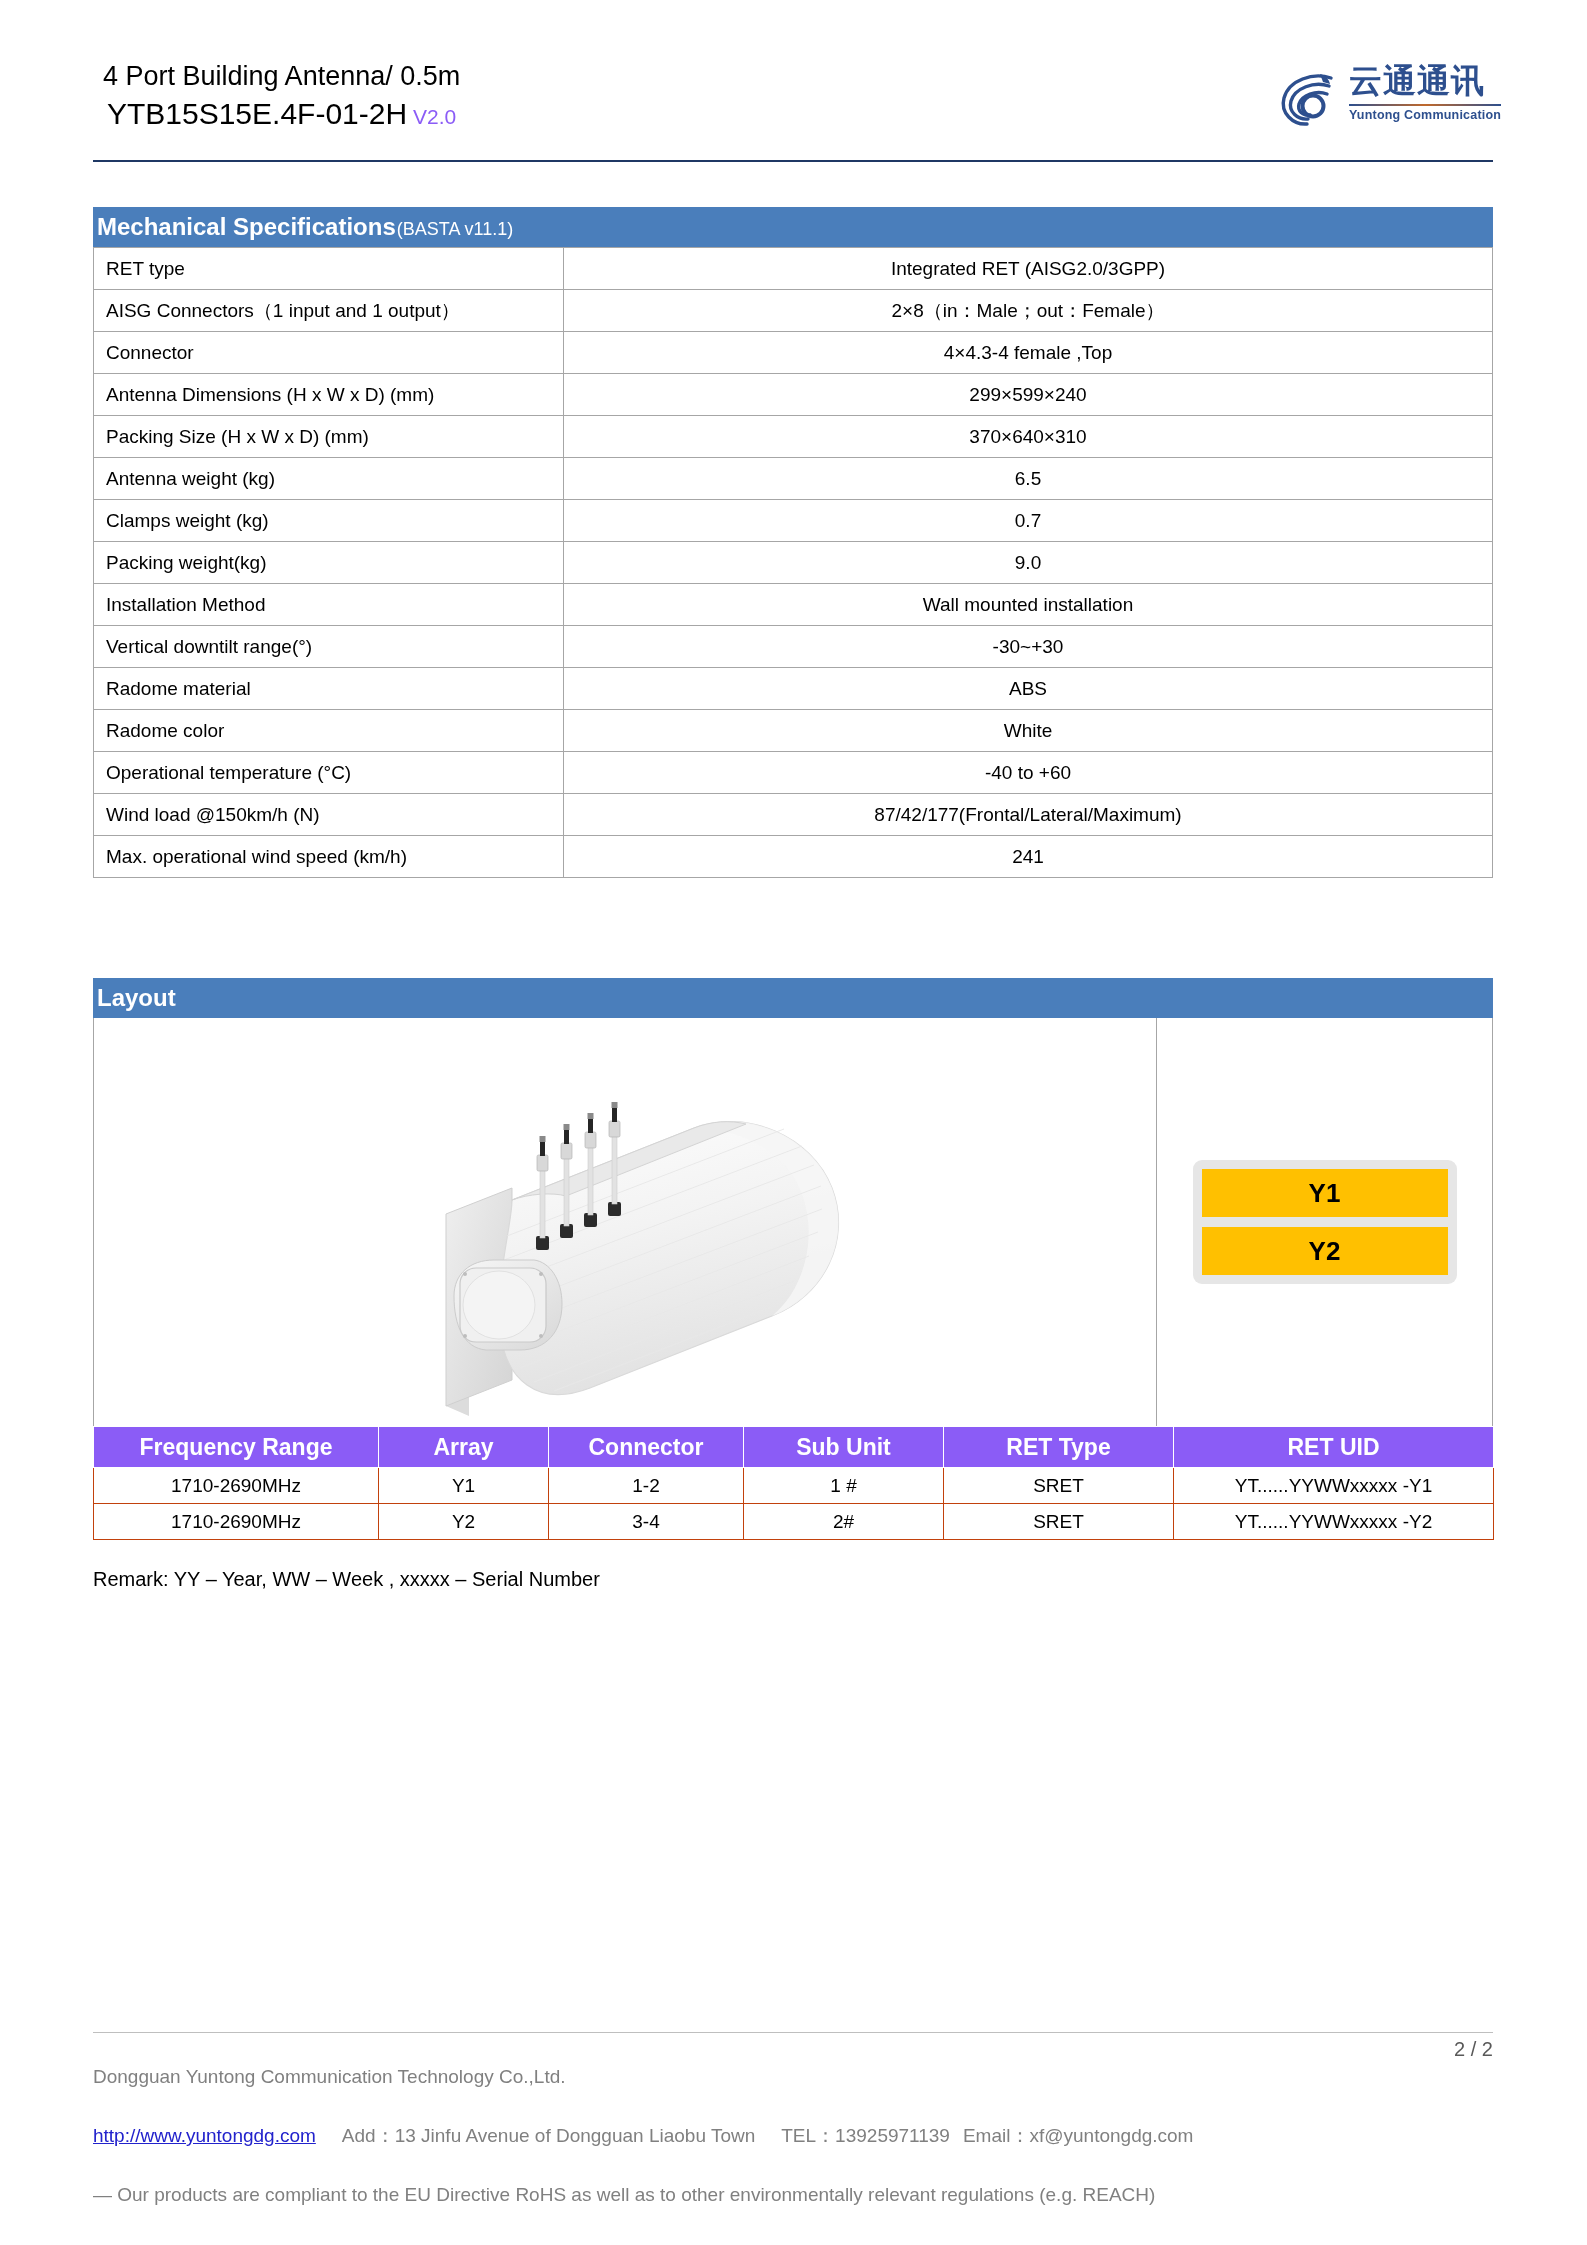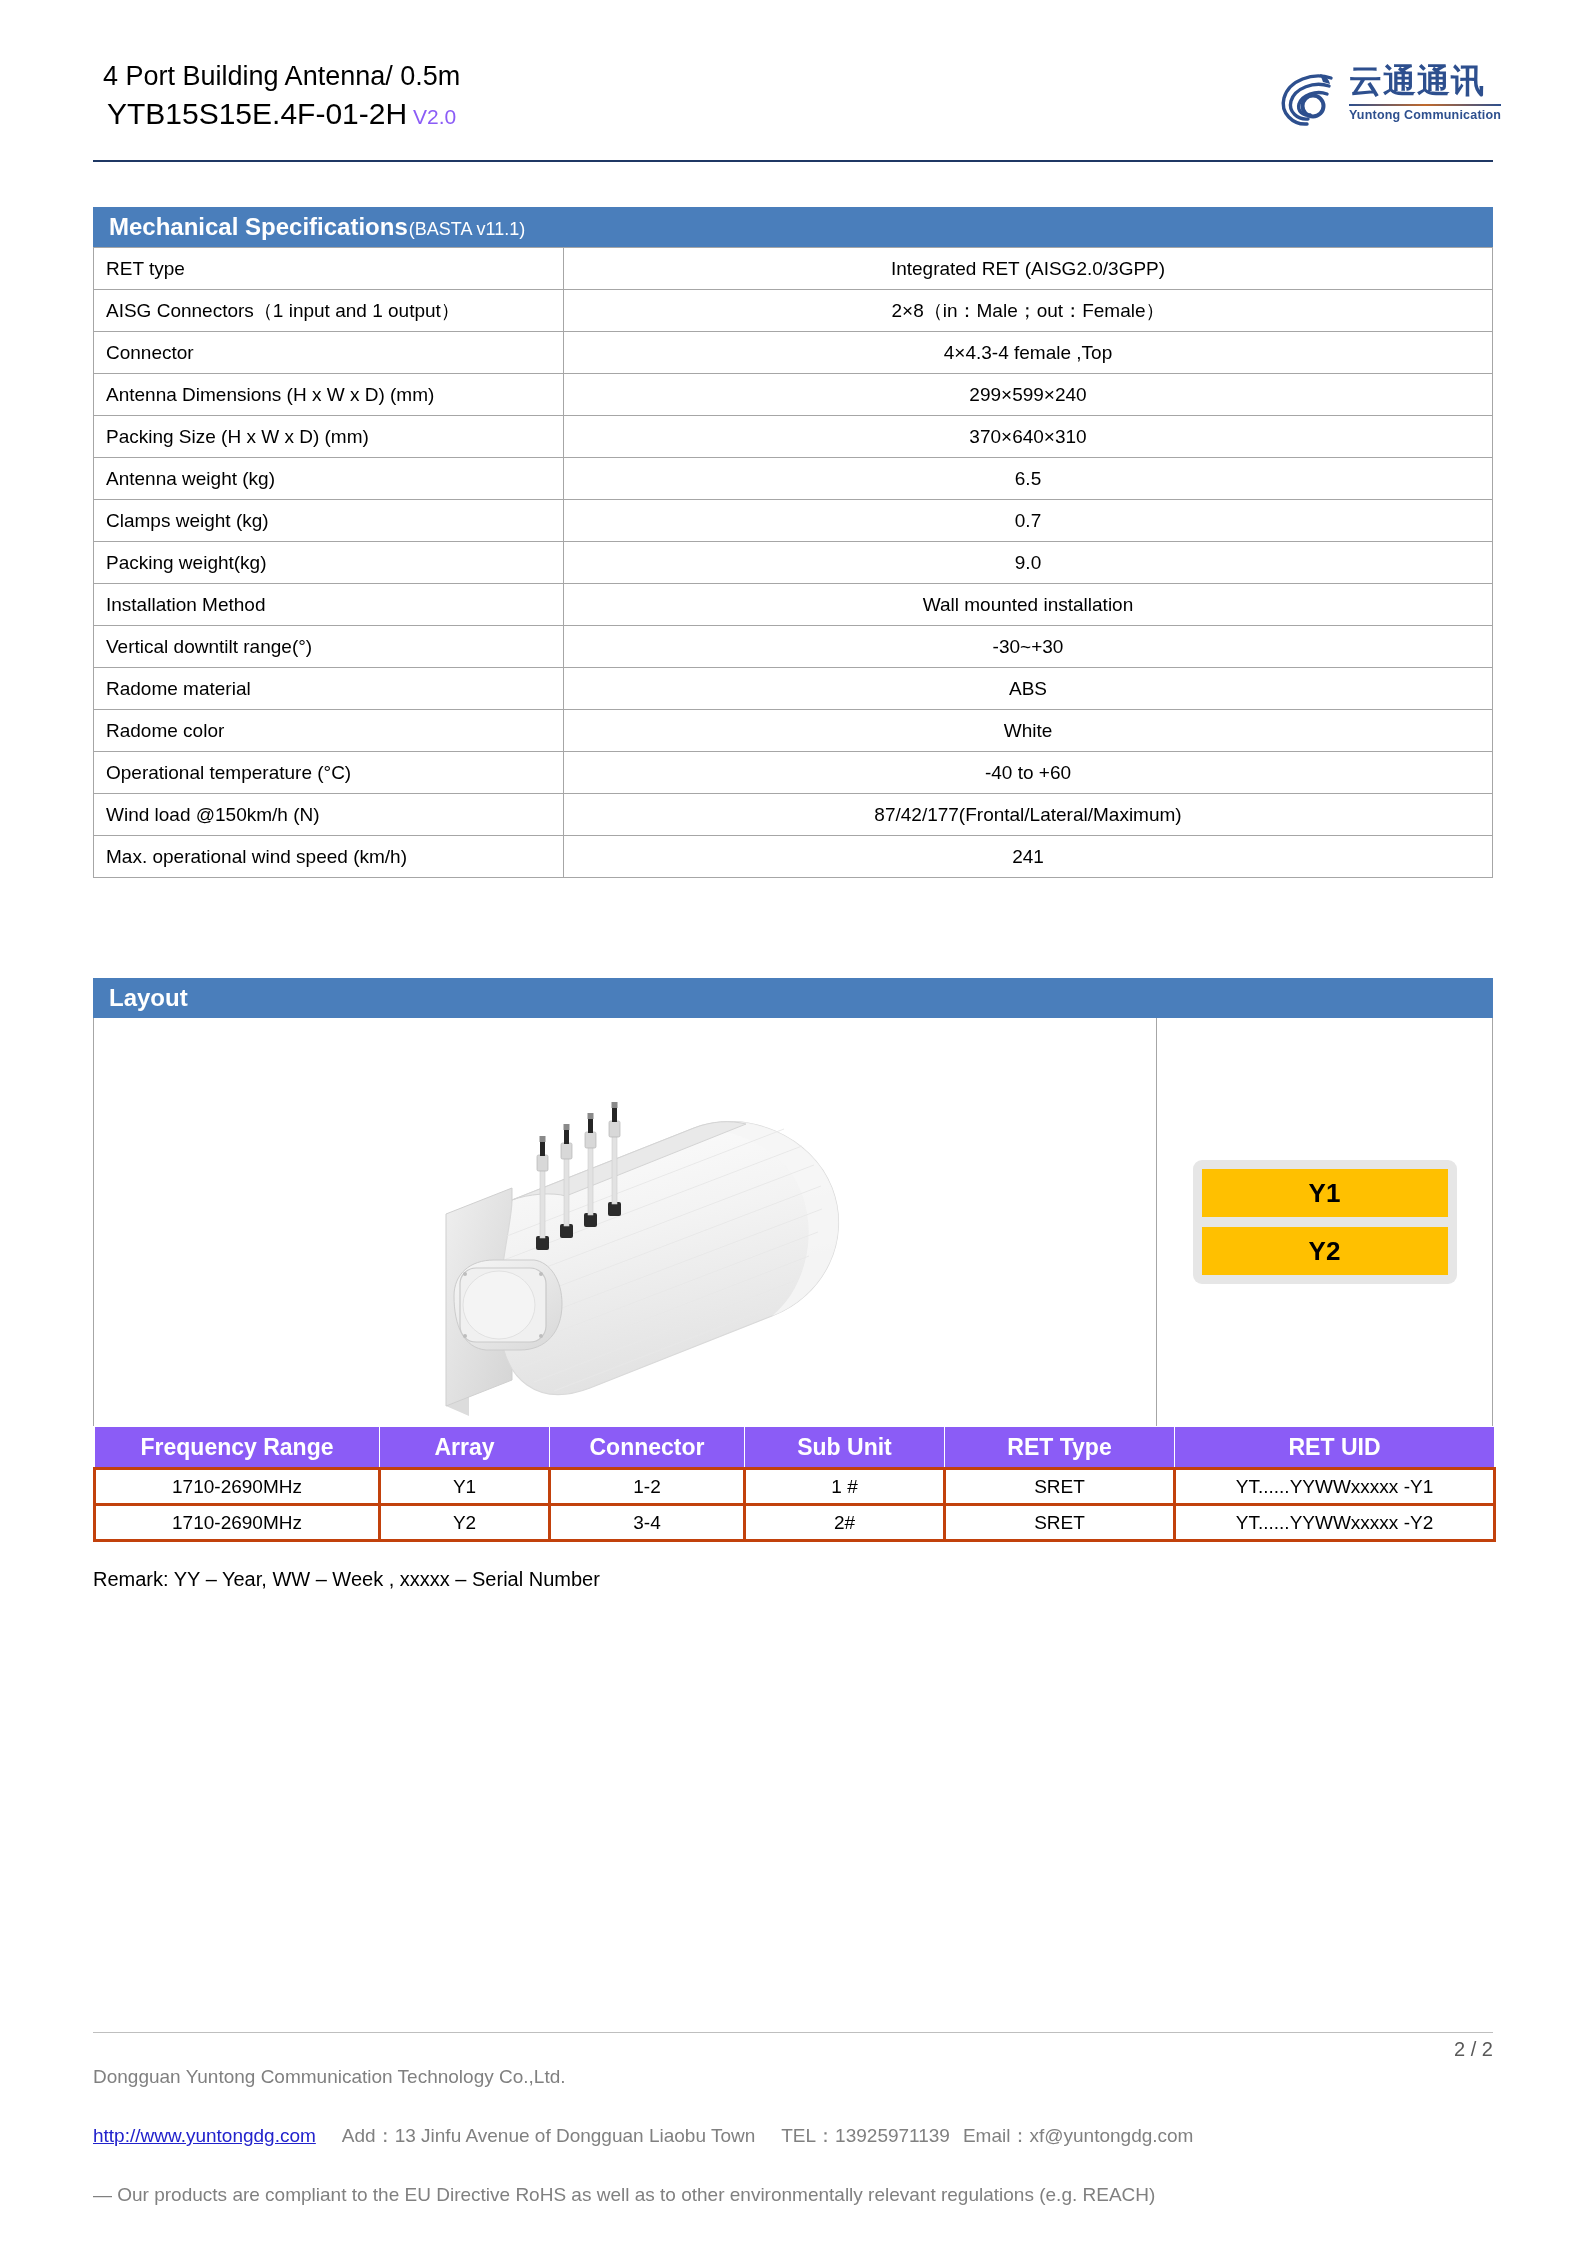--- a/index.html
+++ b/index.html
@@ -98,21 +98,21 @@
     background: #1f3864;
   }
 
   
   .section-bar {
     background: #4a7ebb;
     color: #ffffff;
     height: 40px;
     display: flex;
     align-items: center;
-    padding-left: 16px;
+    padding-left: 4px;
     box-sizing: border-box;
   }
   .section-bar .sec-title {
     font-size: 24px;
     font-weight: bold;
     line-height: 1;
   }
   .section-bar .sec-sub {
     font-size: 18px;
     font-weight: normal;
@@ -217,21 +217,21 @@
     background: #8b5cf6;
     color: #fff;
     font-size: 23px;
     font-weight: bold;
     height: 40px;
     border: 1px solid #ffffff;
     text-align: center;
     padding: 0;
   }
   table.ret td {
-    border: 3px solid #c2410c;
+    border: 1px solid #c2410c;
     height: 36px;
     font-size: 19px;
     text-align: center;
     padding: 0 6px;
     box-sizing: border-box;
   }
 
   .remark {
     position: absolute;
     left: 93px;

